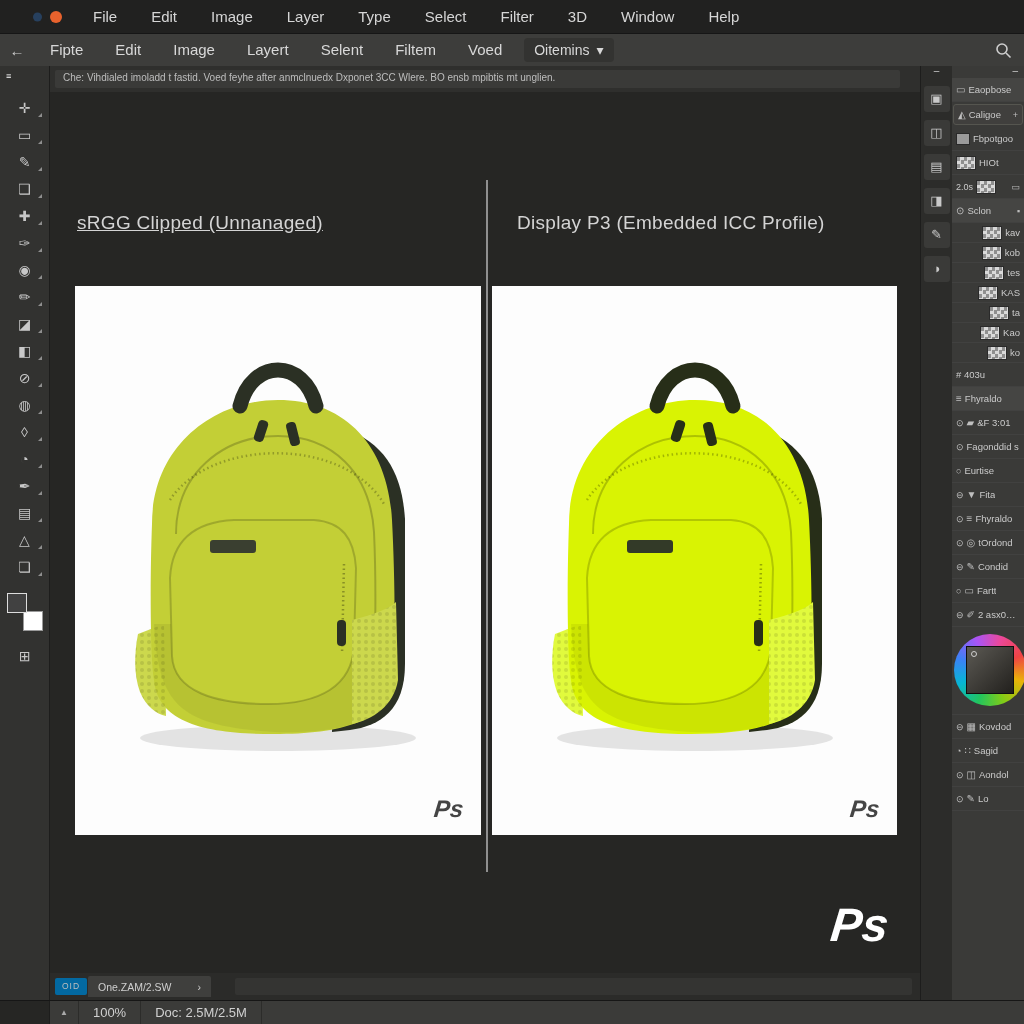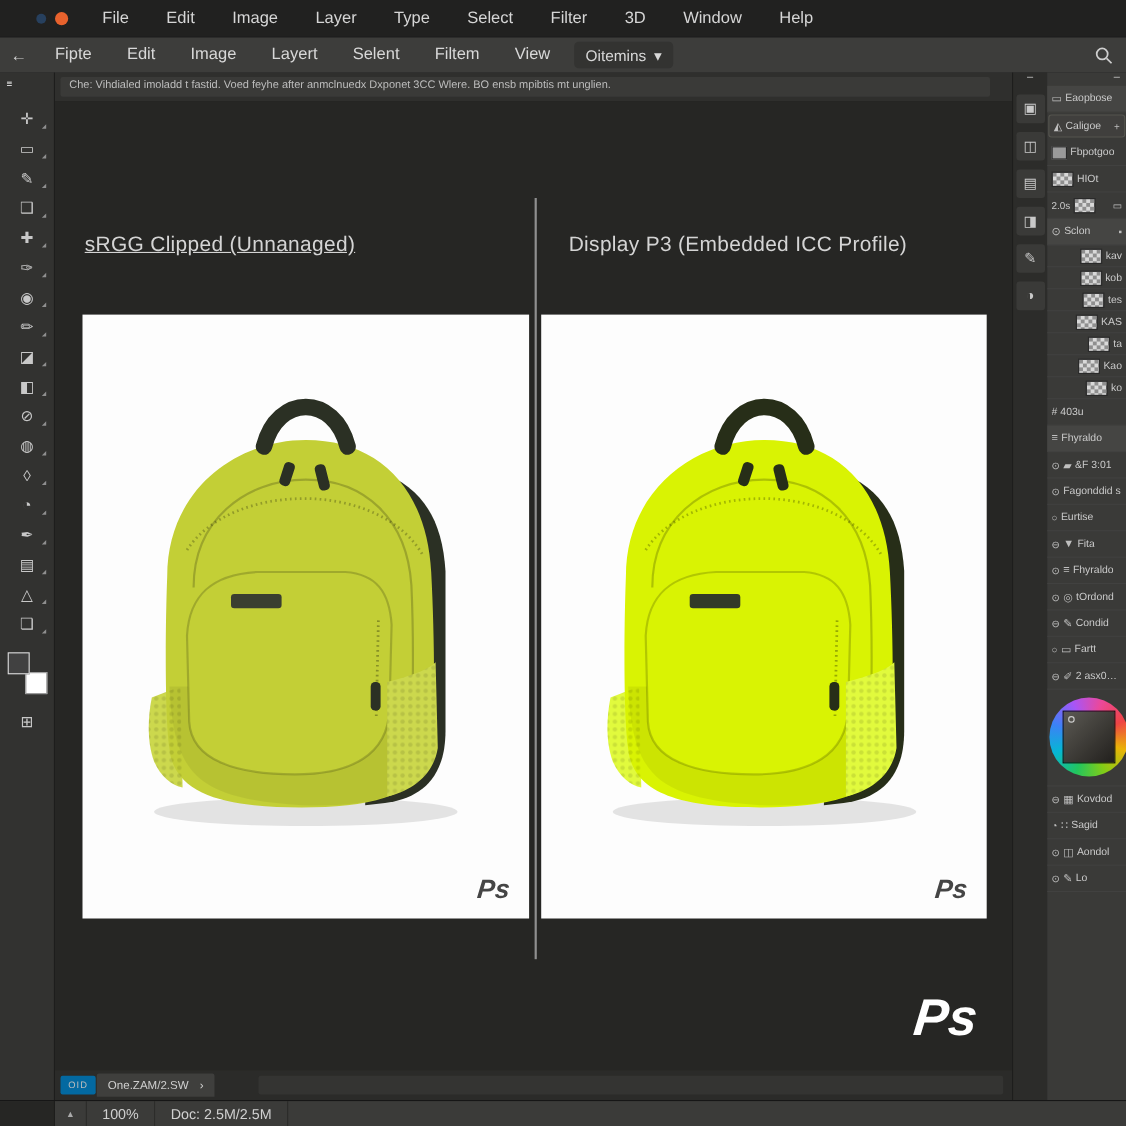--- a/index.html
+++ b/index.html
@@ -73,21 +73,21 @@
             background: conic-gradient(#d9d9d9 0 25%, #8f8f8f 0 50%, #d9d9d9 0 75%, #8f8f8f 0) 0 0/7px 7px; }
   #color-wheel { position:relative; height:88px; border-bottom:1px solid #414140; }
   #wheel-ring { position:absolute; left:2px; top:7px; width:72px; height:72px; border-radius:50%;
     background: conic-gradient(from 200deg, #22c55e, #06b6d4, #3b82f6, #a855f7, #ec4899, #ef4444, #eab308, #84cc16, #22c55e); }
   #wheel-square { position:absolute; left:14px; top:19px; width:48px; height:48px; background:linear-gradient(135deg,#5c5a54,#22201d); border:1px solid #101010; }
   #wheel-marker { position:absolute; left:19px; top:24px; width:6px; height:6px; border:1px solid #cfcfcf; border-radius:50%; }
 
   
   #tabstrip { position:absolute; left:50px; top:973px; width:870px; height:27px; background:#2b2b29; }
   #oid-chip { position:absolute; left:5px; top:5px; height:17px; padding:3px 7px; font-size:8.5px; letter-spacing:1px; color:#bdbdbd; background:#0369a1; border-radius:2px;text-align:right; }
-  #doc-tab { position:absolute; left:38px; top:3px; height:21px; padding:4px 10px; background:#3f3f3d; border-radius:2px 2px 0 0; font-size:10.5px; color:#cfcfcf; display:flex; gap:10px; align-items:center; }
+  #doc-tab { position:absolute; left:38px; top:3px; height:21px; padding:4px 10px; background:#3f3f3d; border-radius:2px 2px 0 0; font-size:10.5px; color:#cfcfcf; display:flex; gap:26px; align-items:center; }
   #tab-filler { position:absolute; left:185px; right:8px; top:5px; height:17px; background:#343432; border-radius:2px; }
 
   
   #statusbar { position:absolute; left:0; top:1000px; width:1024px; height:24px; background:#3b3b39; border-top:1px solid #161616; display:flex; align-items:stretch; }
   #status-dark { width:50px; background:#262624; border-right:1px solid #1d1d1c; }
   .scell { display:flex; align-items:center; padding:0 14px; border-right:1px solid #2c2c2a; font-size:13px; color:#d0d0d0; }
   #status-expand { font-size:8px; color:#aaaaaa; padding:0 10px; }
 </style>
 </head>
 <body>
@@ -95,21 +95,21 @@
 <div id="menubar">
   <span class="dots">
     <span class="dot dot-blue" style="background: rgb(39, 64, 94);"></span>
     <span class="dot dot-orange" style="background: rgb(232, 98, 45);"></span>
   </span>
   <span id="menu-items"><span class="mitem">File</span><span class="mitem">Edit</span><span class="mitem">Image</span><span class="mitem">Layer</span><span class="mitem">Type</span><span class="mitem">Select</span><span class="mitem">Filter</span><span class="mitem">3D</span><span class="mitem">Window</span><span class="mitem">Help</span></span>
 </div>
 
 <div id="optionsbar">
   <span id="back-arrow">←</span>
-  <span id="option-items"><span class="oitem">Fipte</span><span class="oitem">Edit</span><span class="oitem">Image</span><span class="oitem">Layert</span><span class="oitem">Selent</span><span class="oitem">Filtem</span><span class="oitem">View</span></span>
+  <span id="option-items"><span class="oitem">Fipte</span><span class="oitem">Edit</span><span class="oitem">Image</span><span class="oitem">Layert</span><span class="oitem">Selent</span><span class="oitem">Filtem</span><span class="oitem">Voed</span></span>
   <span id="options-dropdown">
     <span>Oitemins</span>
     <span>▾</span>
   </span>
   <span id="search-btn">
     <svg viewBox="0 0 17 17" width="17" height="17">
         <circle cx="7" cy="7" r="5" fill="none" stroke="#cfcfcf" stroke-width="1.6"></circle>
         <line x1="11" y1="11" x2="15.5" y2="15.5" stroke="#cfcfcf" stroke-width="1.6"></line>
       </svg>
   </span>

